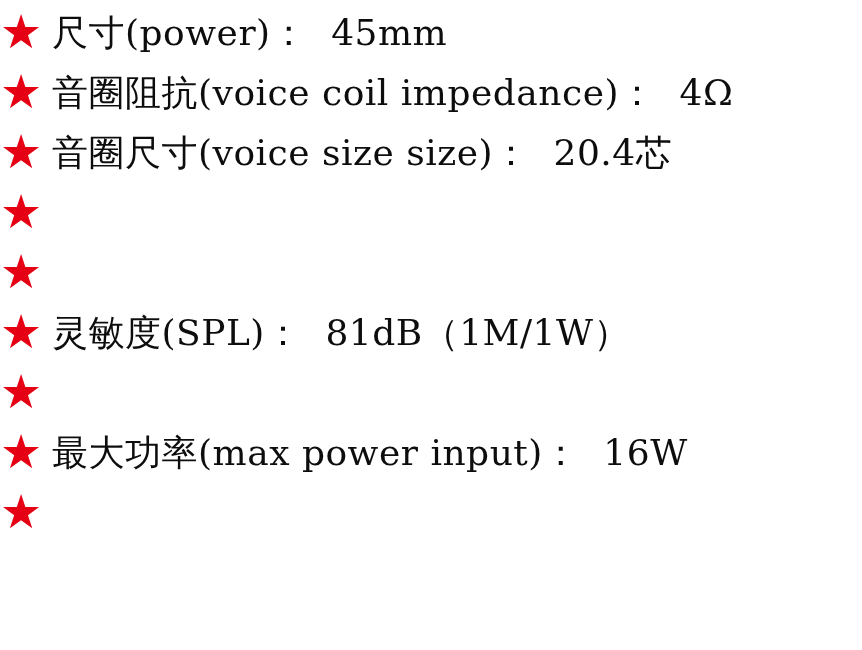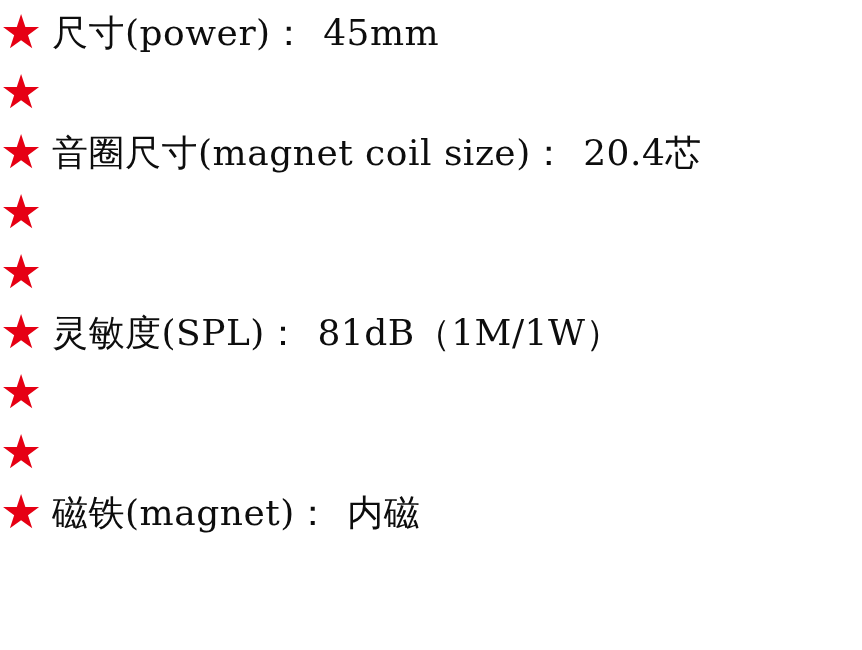--- a/index.html
+++ b/index.html
@@ -36,41 +36,42 @@
     flex: 0 0 52px;
     text-align: left;
     margin-top: -4px;
   }
   .spec-text {
     letter-spacing: 0.5px;
   }
   .spec-label { }
   .spec-colon { }
   .spec-value {
-    margin-left: 16px;
+    margin-left: 24px;
   }
 </style>
 </head>
 <body>
 
 <div class="page">
   <ul class="spec-list">
 
     <li class="spec-row">
       <span class="star">★</span>
       <span class="spec-text"><span class="spec-label">尺寸(power)</span><span class="spec-colon">：</span><span class="spec-value">45mm</span></span>
     </li>
 
     <li class="spec-row">
       <span class="star">★</span>
+      <span class="spec-text"><span class="spec-label">音圈阻抗(voice coil impedance)</span><span class="spec-colon">：</span><span class="spec-value">4Ω</span></span>
     </li>
 
     <li class="spec-row">
       <span class="star">★</span>
-      <span class="spec-text"><span class="spec-label">音圈尺寸(magnet coil size)</span><span class="spec-colon">：</span><span class="spec-value">20.4芯</span></span>
+      <span class="spec-text"><span class="spec-label">音圈尺寸(voice size size)</span><span class="spec-colon">：</span><span class="spec-value">20.4芯</span></span>
     </li>
 
     <li class="spec-row">
       <span class="star">★</span>
     </li>
 
     <li class="spec-row">
       <span class="star">★</span>
     </li>
 
@@ -78,21 +79,21 @@
       <span class="star">★</span>
       <span class="spec-text"><span class="spec-label">灵敏度(SPL)</span><span class="spec-colon">：</span><span class="spec-value">81dB（1M/1W）</span></span>
     </li>
 
     <li class="spec-row">
       <span class="star">★</span>
     </li>
 
     <li class="spec-row">
       <span class="star">★</span>
+      <span class="spec-text"><span class="spec-label">最大功率(max power input)</span><span class="spec-colon">：</span><span class="spec-value">16W</span></span>
     </li>
 
     <li class="spec-row">
       <span class="star">★</span>
-      <span class="spec-text"><span class="spec-label">磁铁(magnet)</span><span class="spec-colon">：</span><span class="spec-value">内磁</span></span>
     </li>
 
   </ul>
 </div>
 
 </body></html>

